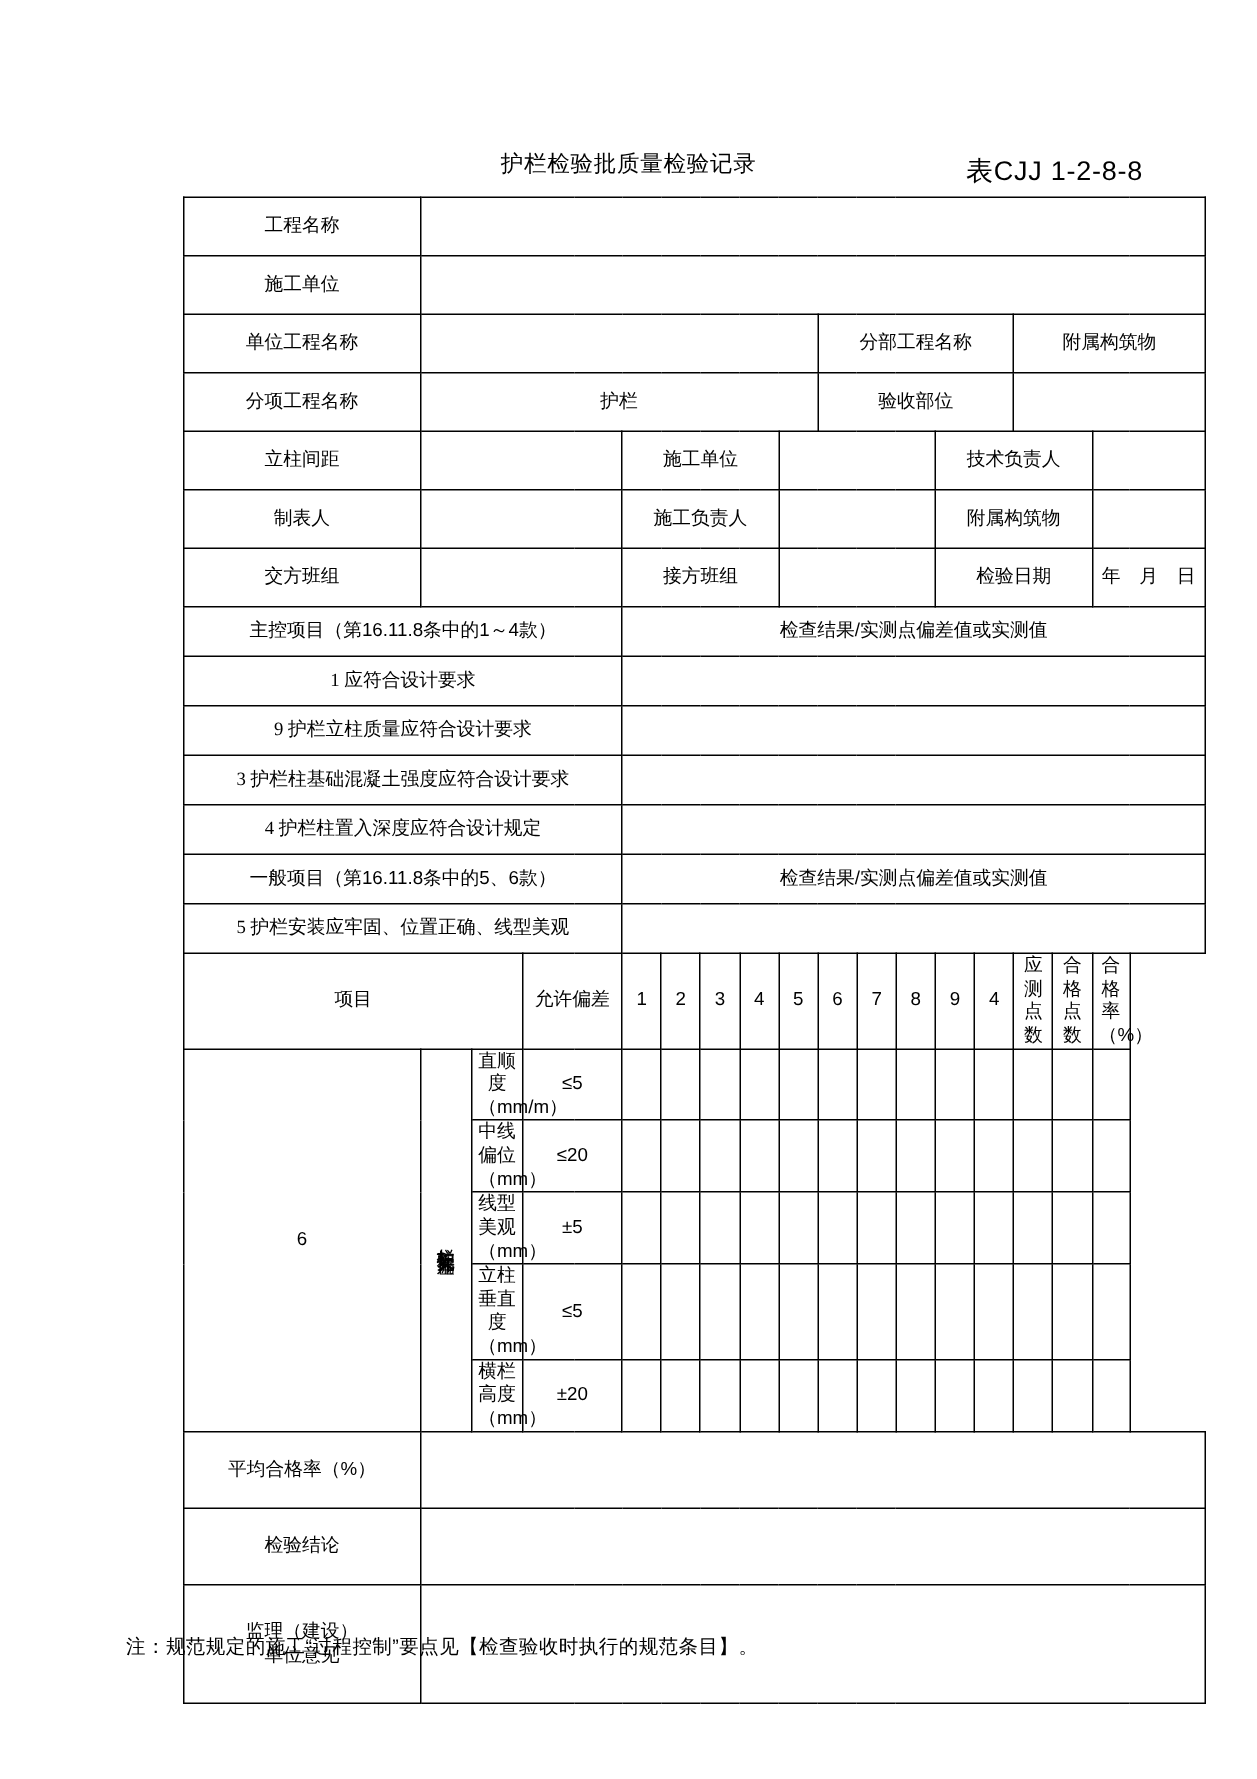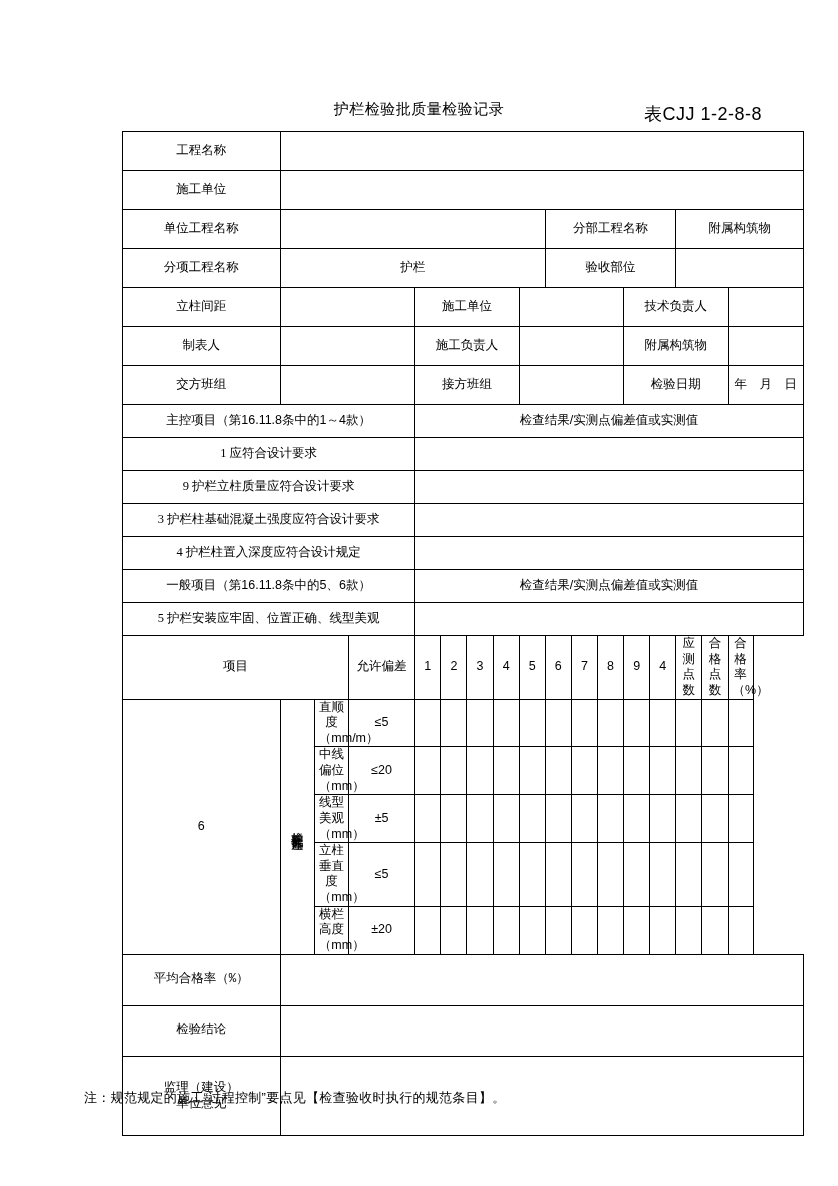--- a/index.html
+++ b/index.html
@@ -60,21 +60,21 @@
     line-height: 1.25;
   }
   td.left {
     text-align: left;
     padding-left: 10px;
     font-family: Liberation Serif, serif;
   }
   .h40 { height: 38px; }
   .h34 { height: 32px; }
   .h41 { height: 41px; }
-  .h50 { height: 50px; font-family: Liberation Mono, monospace; }
+  .h50 { height: 50px; }
   .vert {
     writing-mode: vertical-rl;
     text-orientation: upright;
     letter-spacing: 1px;
     font-size: 12px;
     line-height: 1;
     display: inline-block;
   }
   .small { font-size: 11.5px; }
   .footnote {

